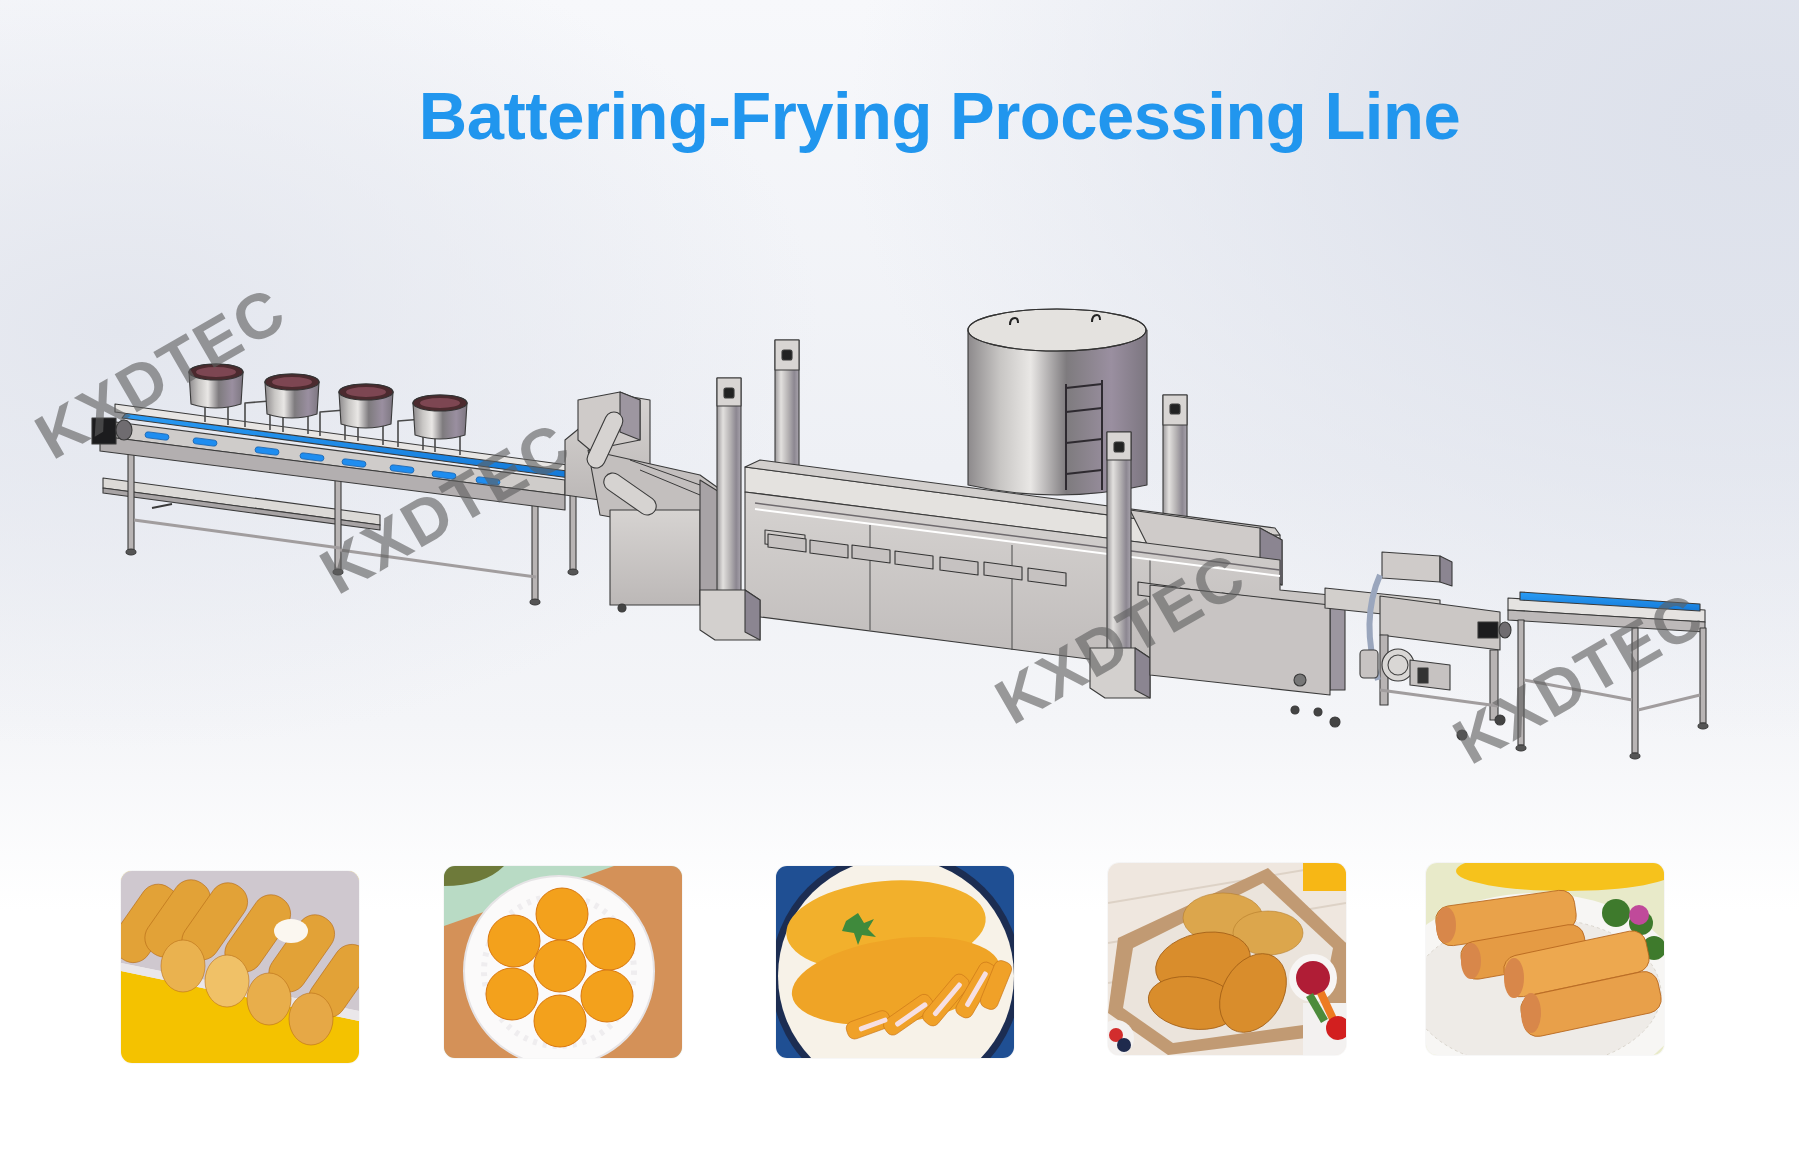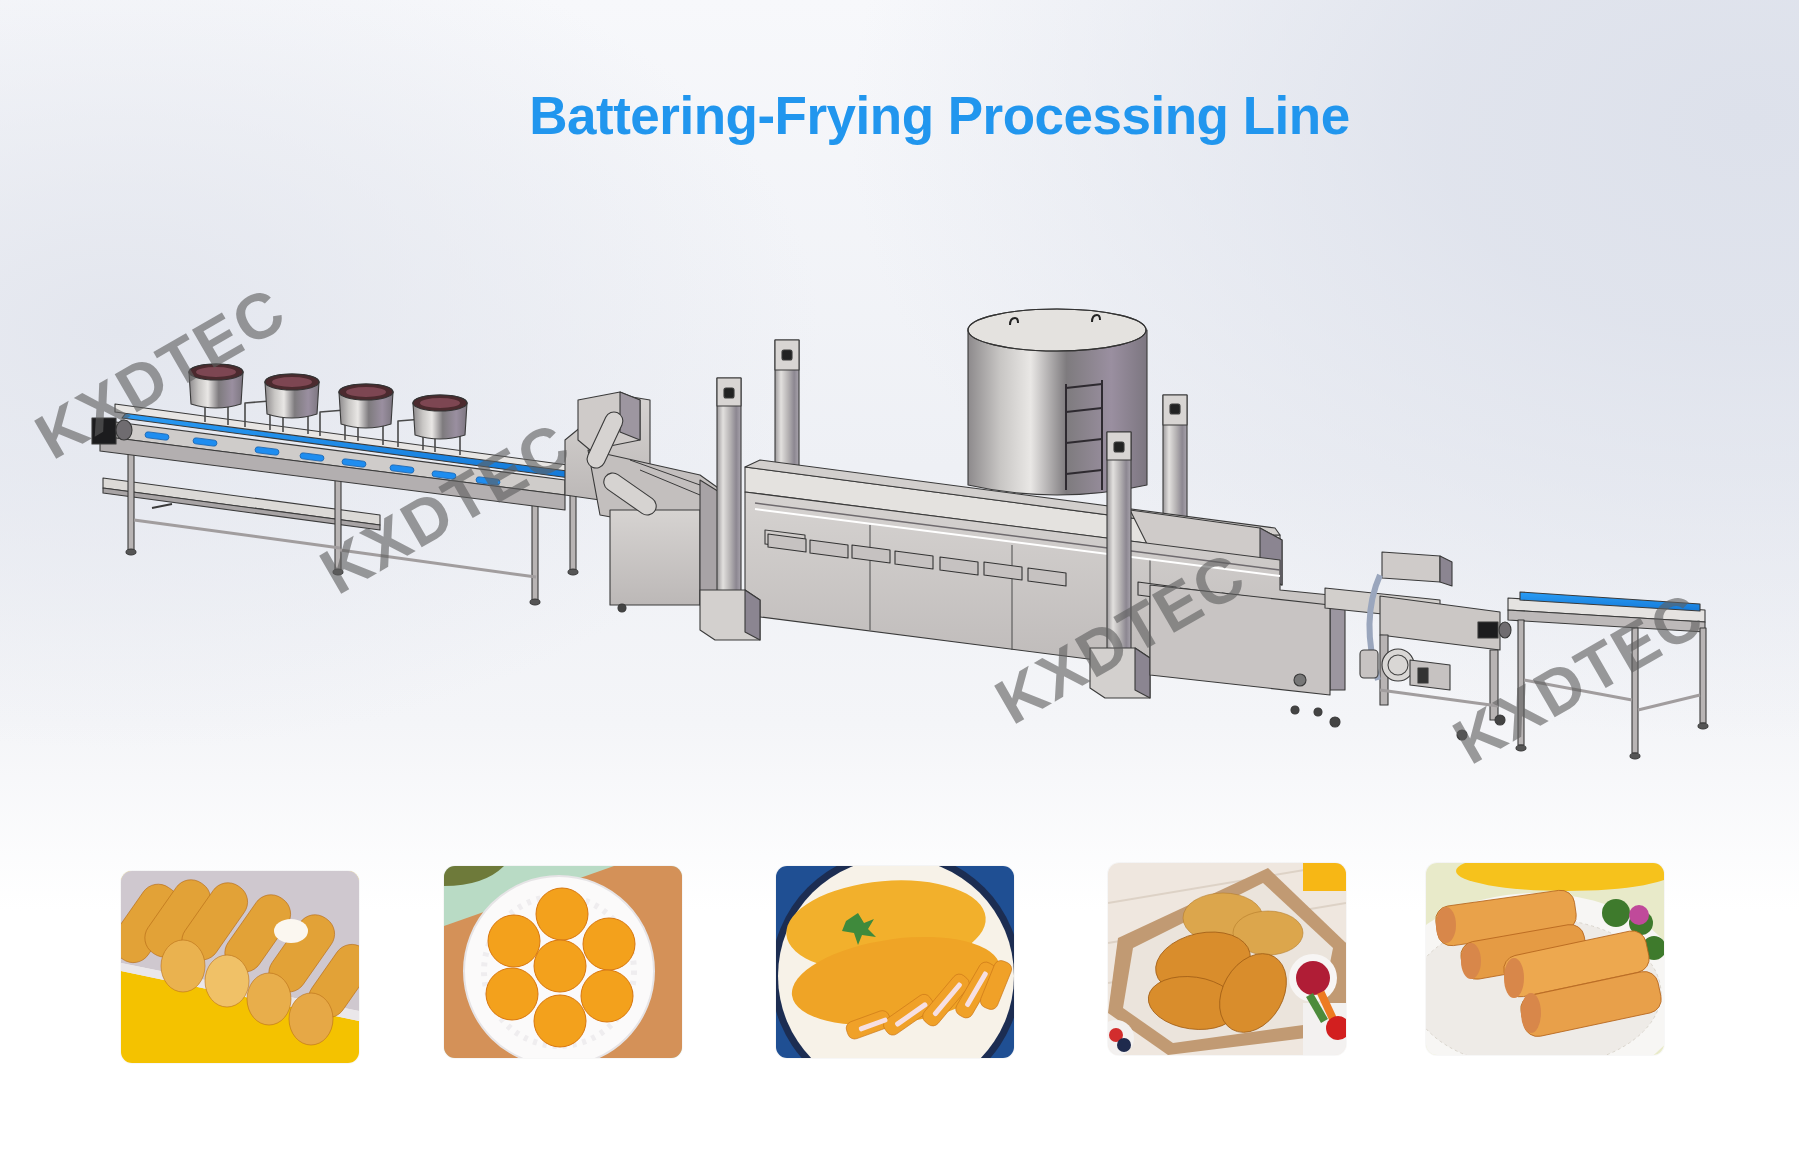--- a/index.html
+++ b/index.html
@@ -7,21 +7,21 @@
     width:1799px; height:1168px; overflow:hidden; position:relative;
     font-family:"Liberation Sans", sans-serif;
     background:
       radial-gradient(ellipse 900px 620px at 1750px 120px, #dde1eb 0%, rgba(221,225,235,0.85) 35%, rgba(255,255,255,0) 100%),
       radial-gradient(ellipse 700px 420px at 120px 330px, #e3e6ee 0%, rgba(227,230,238,0) 100%),
       linear-gradient(180deg, #f7f8fb 0%, #eef0f5 40%, #f4f5f8 62%, #ffffff 78%, #ffffff 100%);
   }
   .title {
     position:absolute; left:0; right:0; top:70px;
     text-align:center; padding-left:80px;
-    color:#2196ee; font-weight:700; font-size:53px; letter-spacing:-0.5px;
+    color:#2196ee; font-weight:700; font-size:67px; letter-spacing:-0.5px;
     line-height:92px; white-space:nowrap;
   }
   .machine { position:absolute; left:0; top:0; width:1799px; height:820px; }
   .watermark {
     position:absolute; color:rgba(95,95,95,0.62); font-weight:700;
     font-size:64px; letter-spacing:2px; transform-origin:left bottom;
     white-space:nowrap; pointer-events:none;
   }
   .photos { position:absolute; left:0; top:0; width:1799px; height:1168px; pointer-events:none; }
   .photo {

